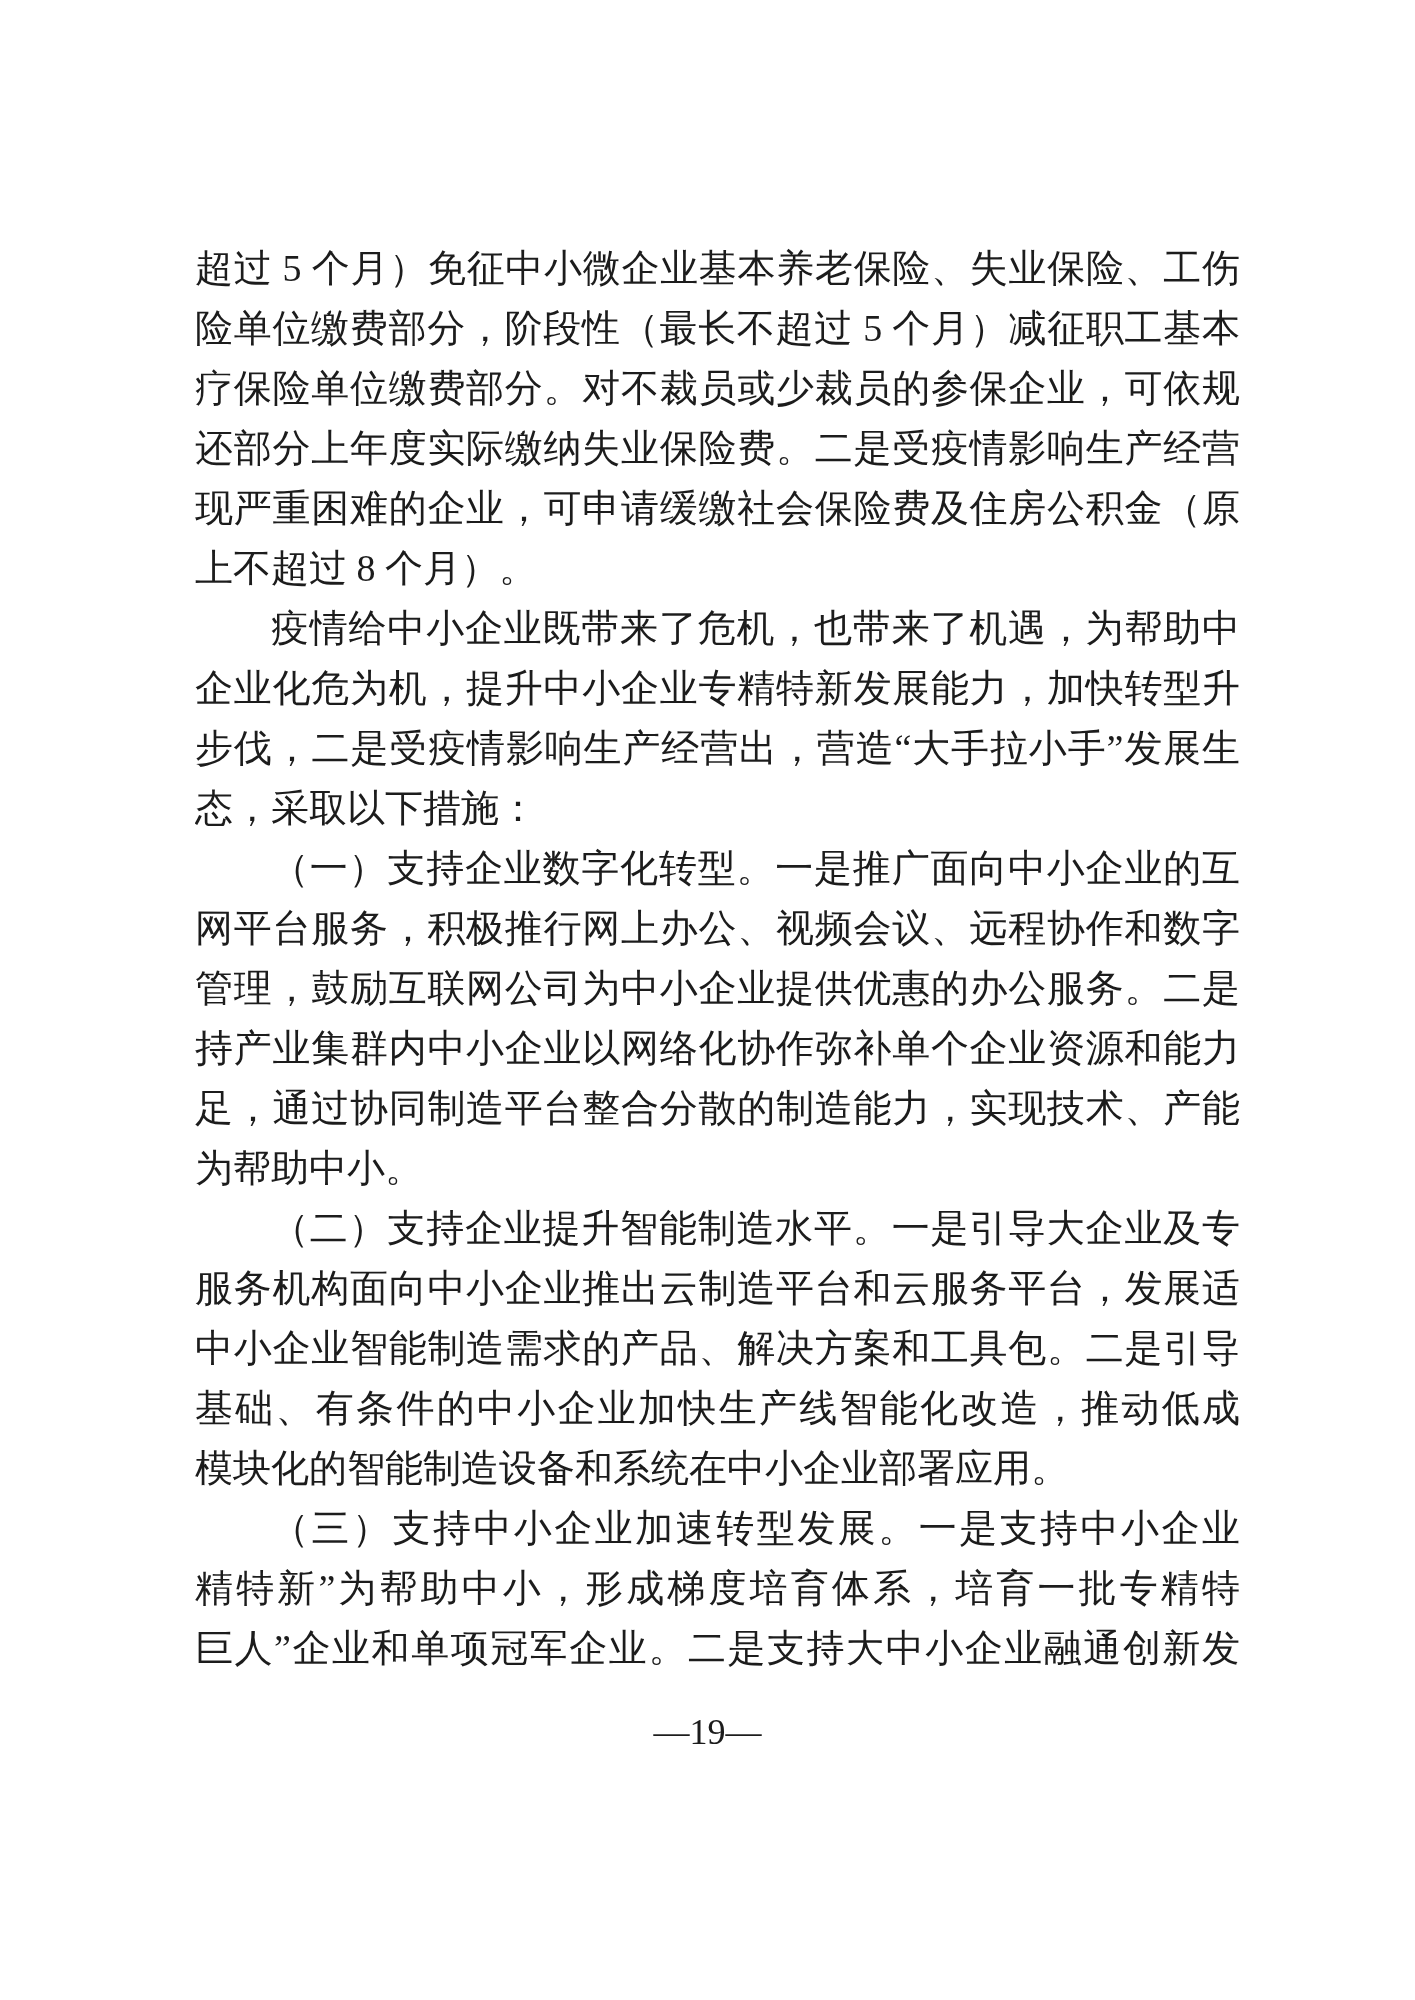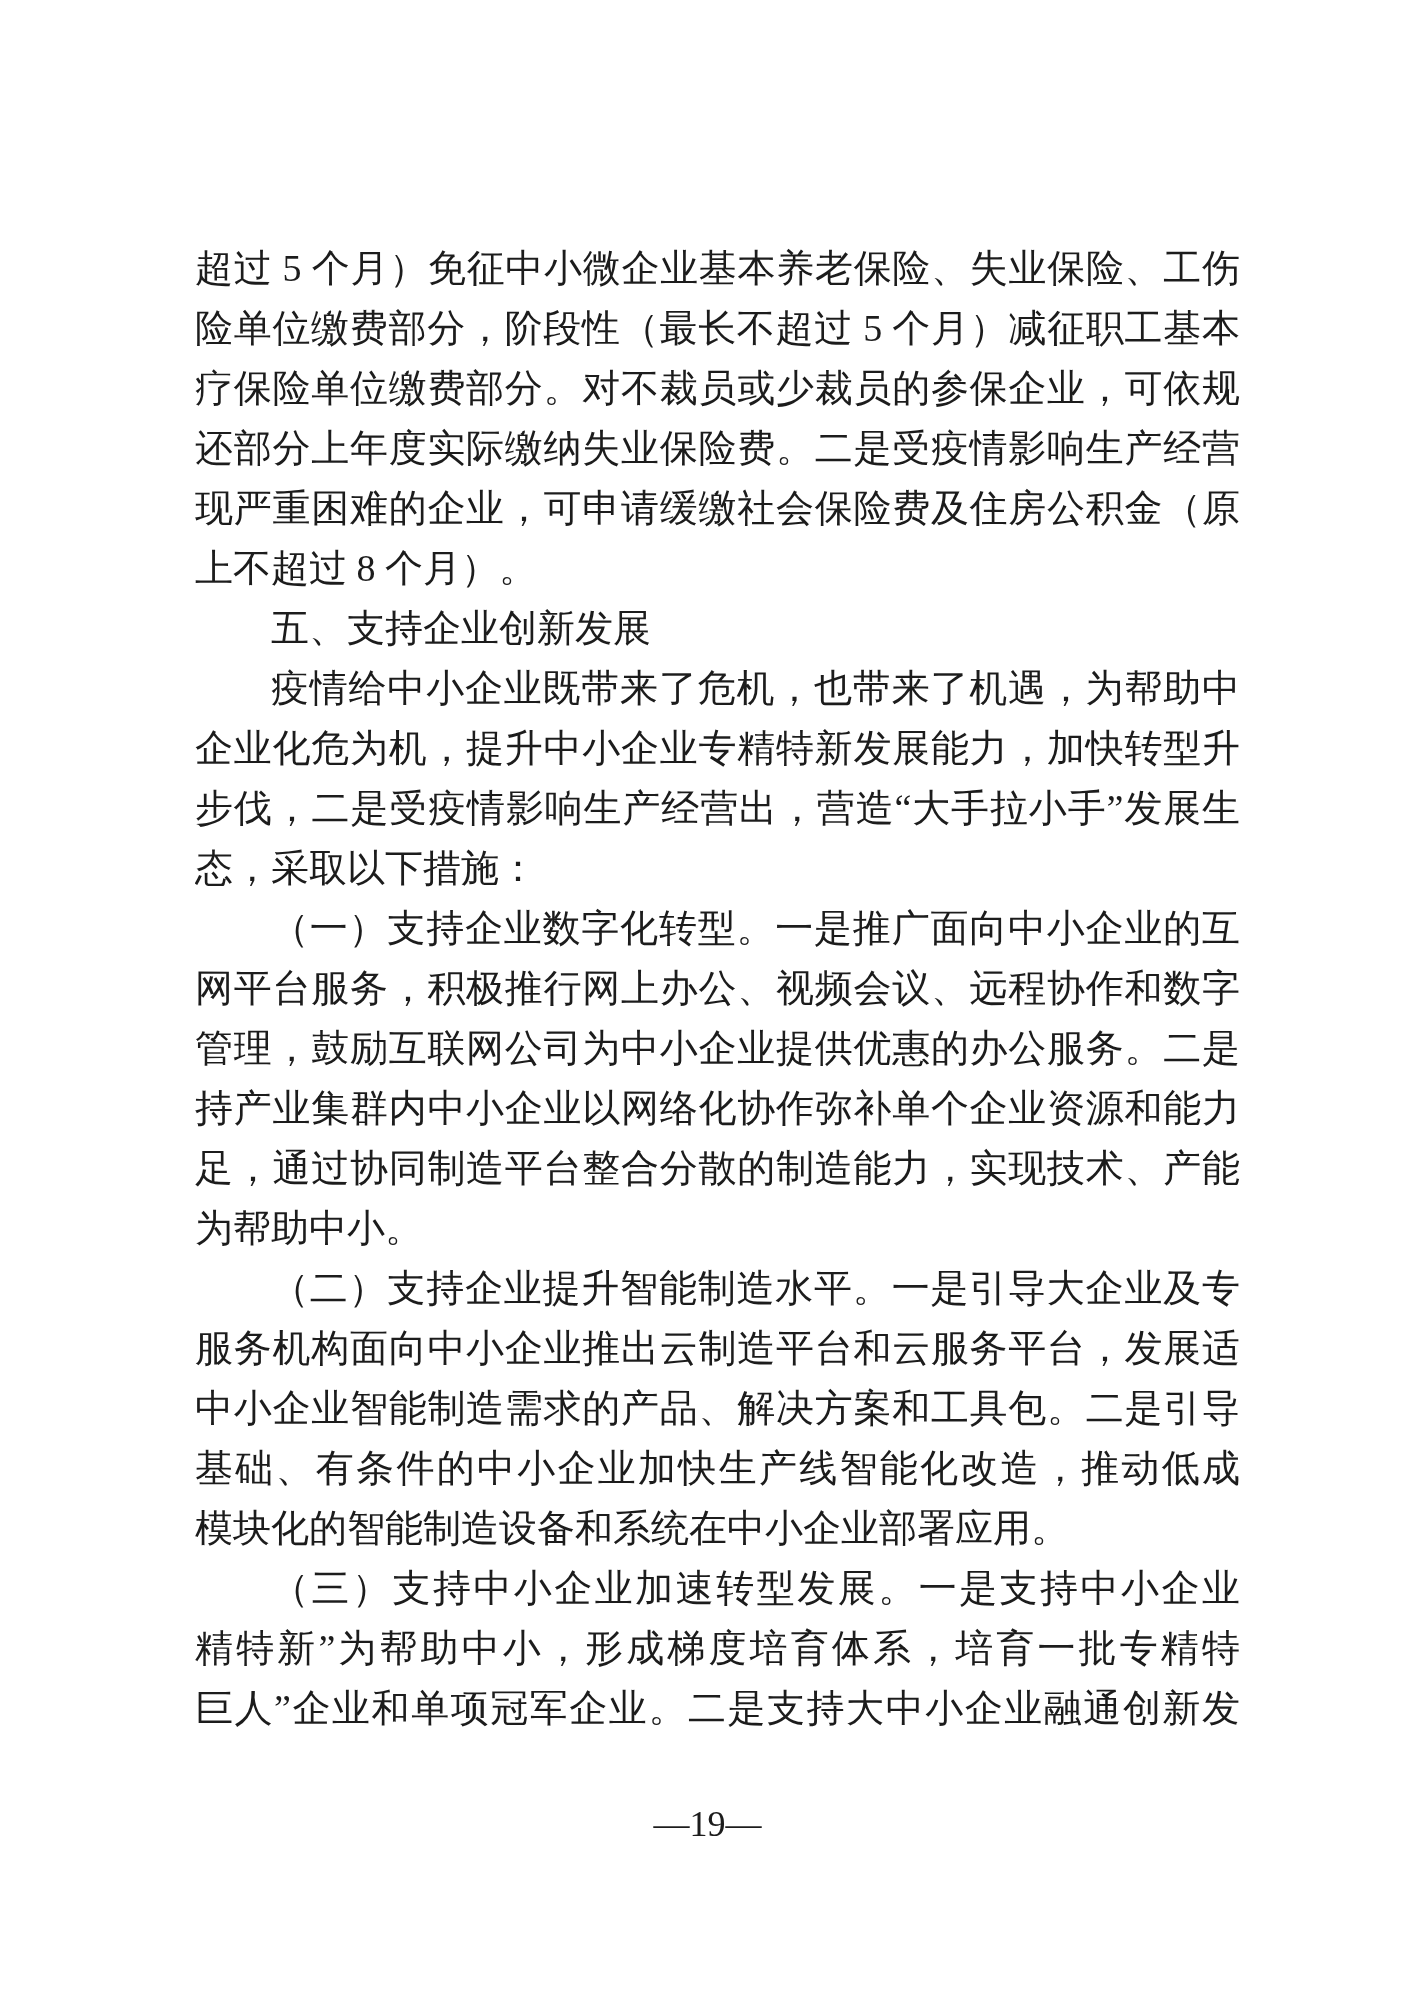--- a/index.html
+++ b/index.html
@@ -30,41 +30,40 @@
   }
   .line.indent {
     text-indent: 76px;
   }
   .line.justify {
     text-align: justify;
     text-align-last: justify;
   }
   .page-number {
     position: absolute;
-    top: 1800px;
+    top: 1708px;
     left: 0;
     width: 100%;
     text-align: center;
     font-size: 36px;
     line-height: 48px;
     color: #1c1c1c;
   }
 </style>
 </head>
 <body>
 
 <div class="page">
   <div class="doc-body">
       <div class="line justify">超过 5 个月）免征中小微企业基本养老保险、失业保险、工伤保</div>
       <div class="line justify">险单位缴费部分，阶段性（最长不超过 5 个月）减征职工基本医</div>
       <div class="line justify">疗保险单位缴费部分。对不裁员或少裁员的参保企业，可依规返</div>
       <div class="line justify">还部分上年度实际缴纳失业保险费。二是受疫情影响生产经营出</div>
       <div class="line justify">现严重困难的企业，可申请缓缴社会保险费及住房公积金（原则</div>
       <div class="line">上不超过 8 个月）。</div>
-      <div class="line indent">五、支持企业创新发展</div>
       <div class="line indent justify">疫情给中小企业既带来了危机，也带来了机遇，为帮助中小</div>
       <div class="line justify">企业化危为机，提升中小企业专精特新发展能力，加快转型升级</div>
       <div class="line justify">步伐，二是受疫情影响生产经营出，营造“大手拉小手”发展生</div>
       <div class="line">态，采取以下措施：</div>
       <div class="line indent justify">（一）支持企业数字化转型。一是推广面向中小企业的互联</div>
       <div class="line justify">网平台服务，积极推行网上办公、视频会议、远程协作和数字化</div>
       <div class="line justify">管理，鼓励互联网公司为中小企业提供优惠的办公服务。二是支</div>
       <div class="line justify">持产业集群内中小企业以网络化协作弥补单个企业资源和能力不</div>
       <div class="line justify">足，通过协同制造平台整合分散的制造能力，实现技术、产能与</div>
       <div class="line">为帮助中小。</div>

